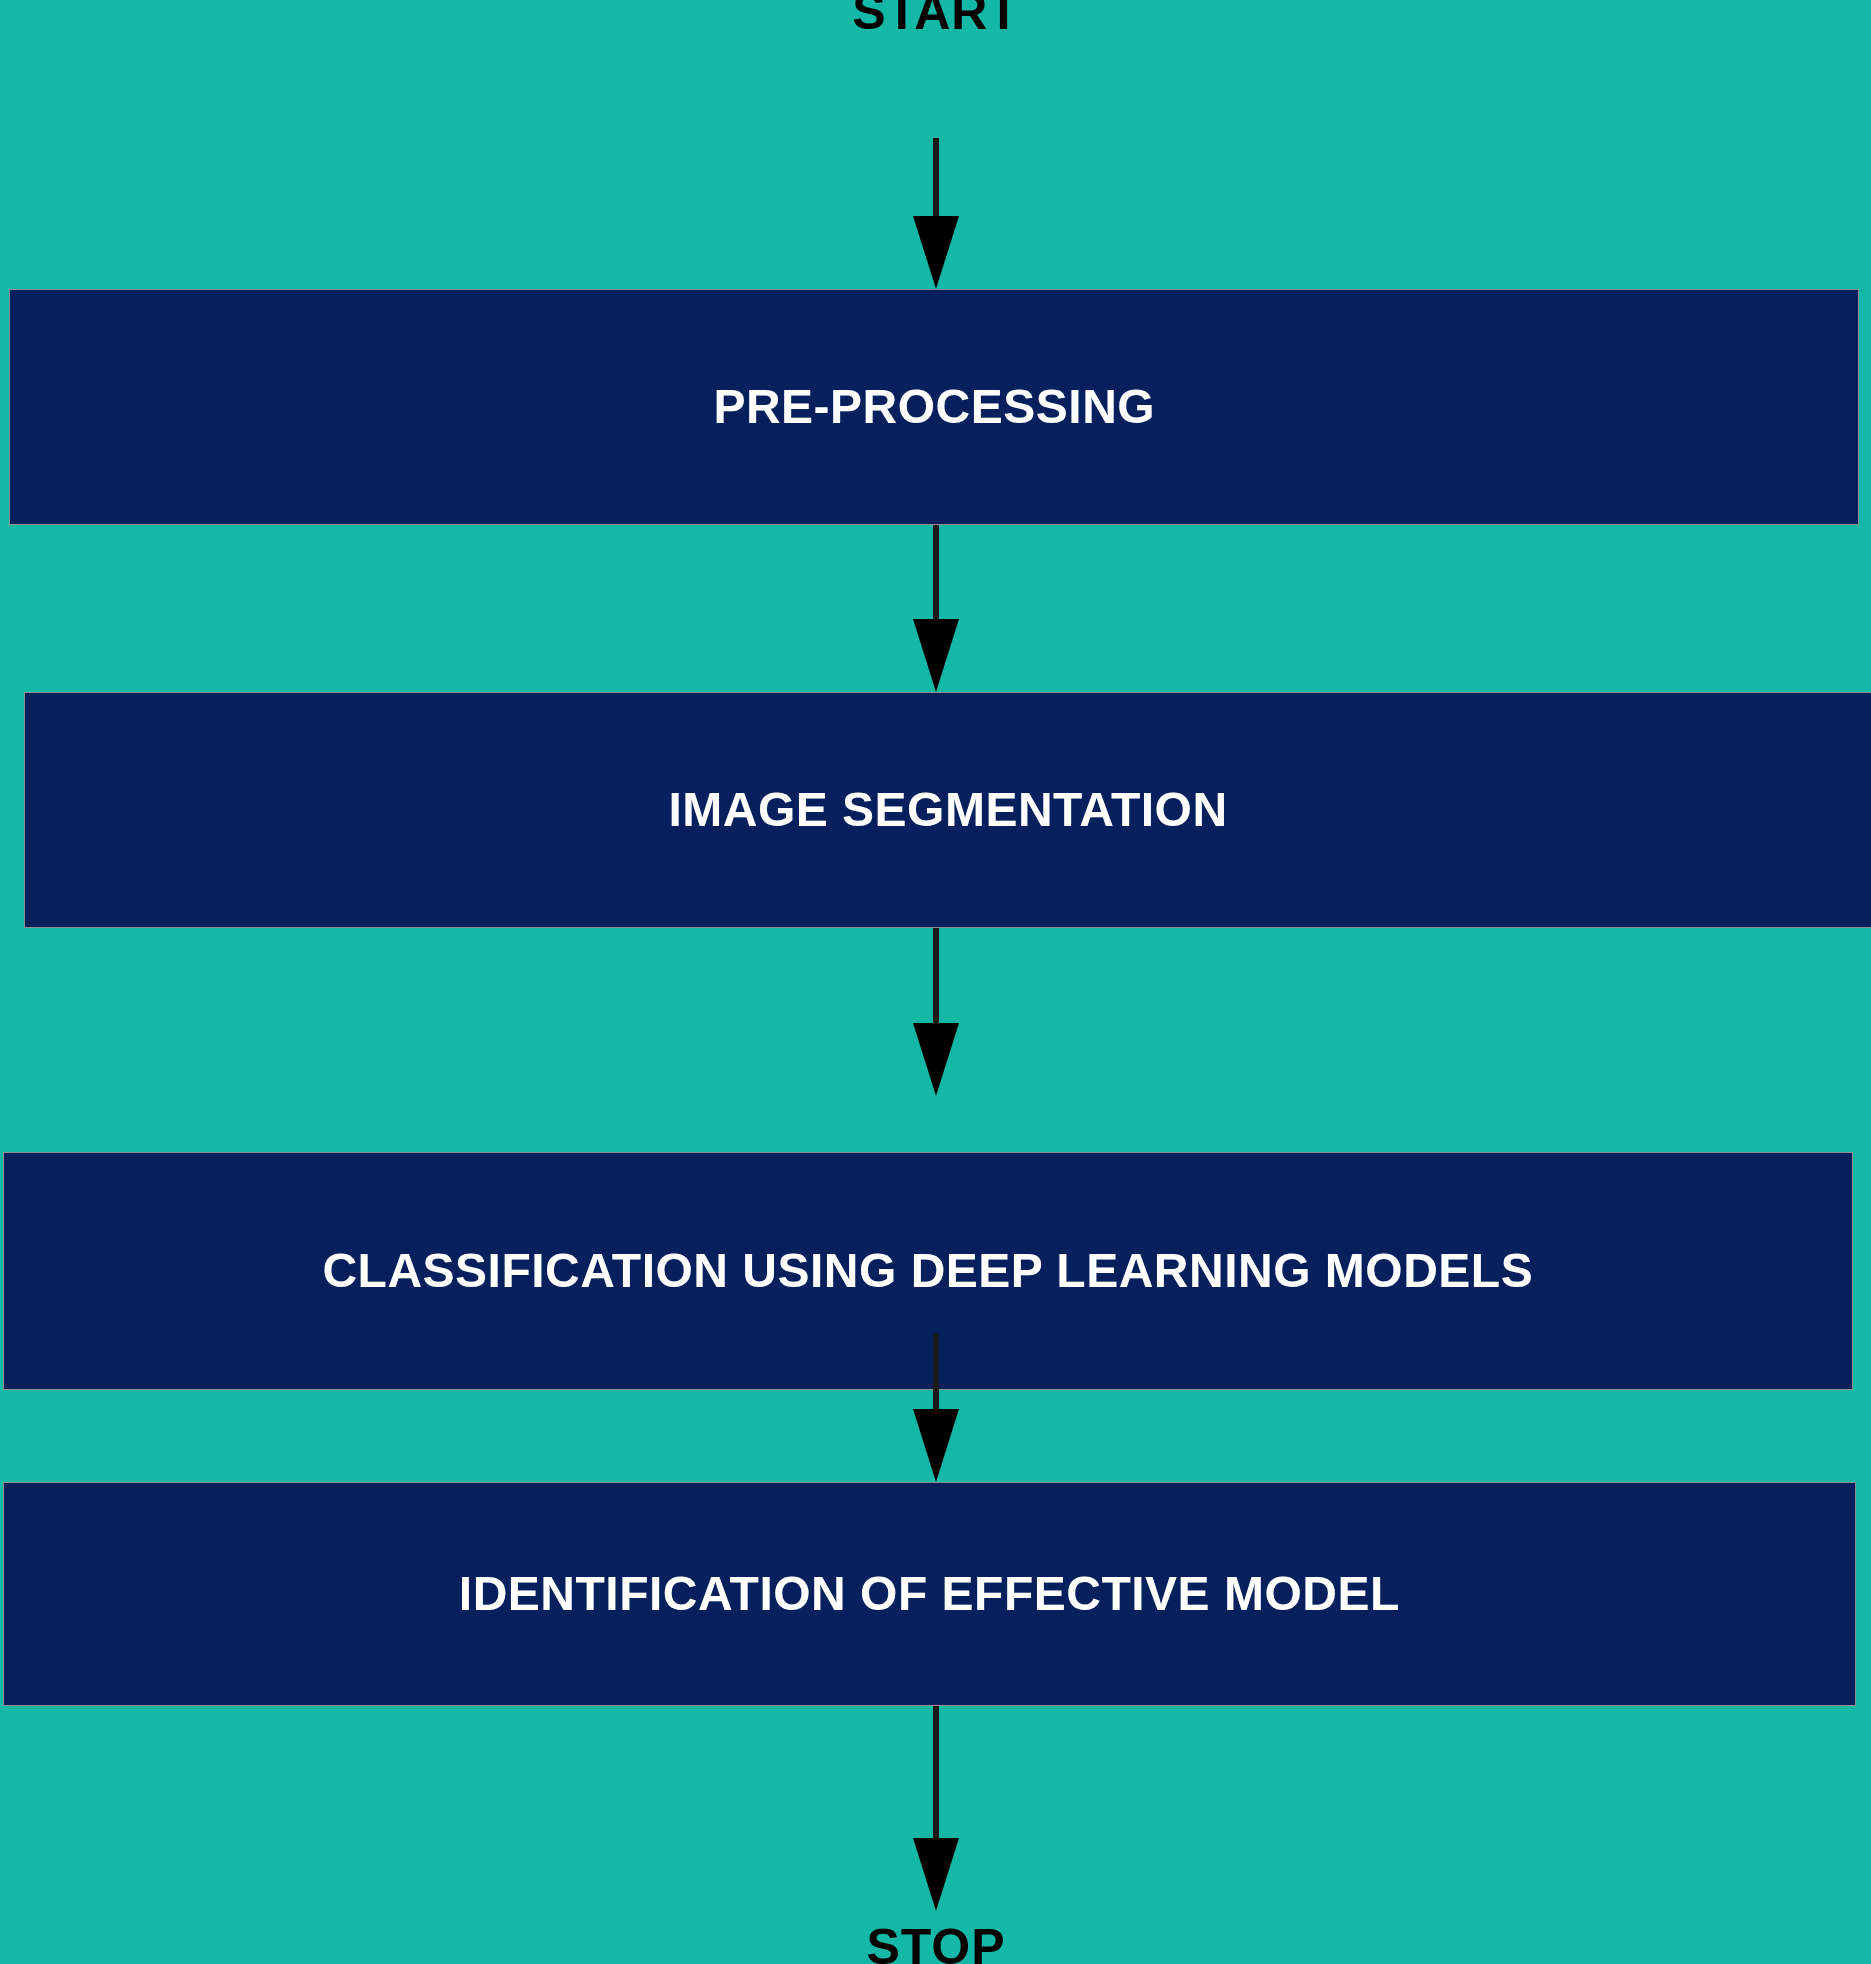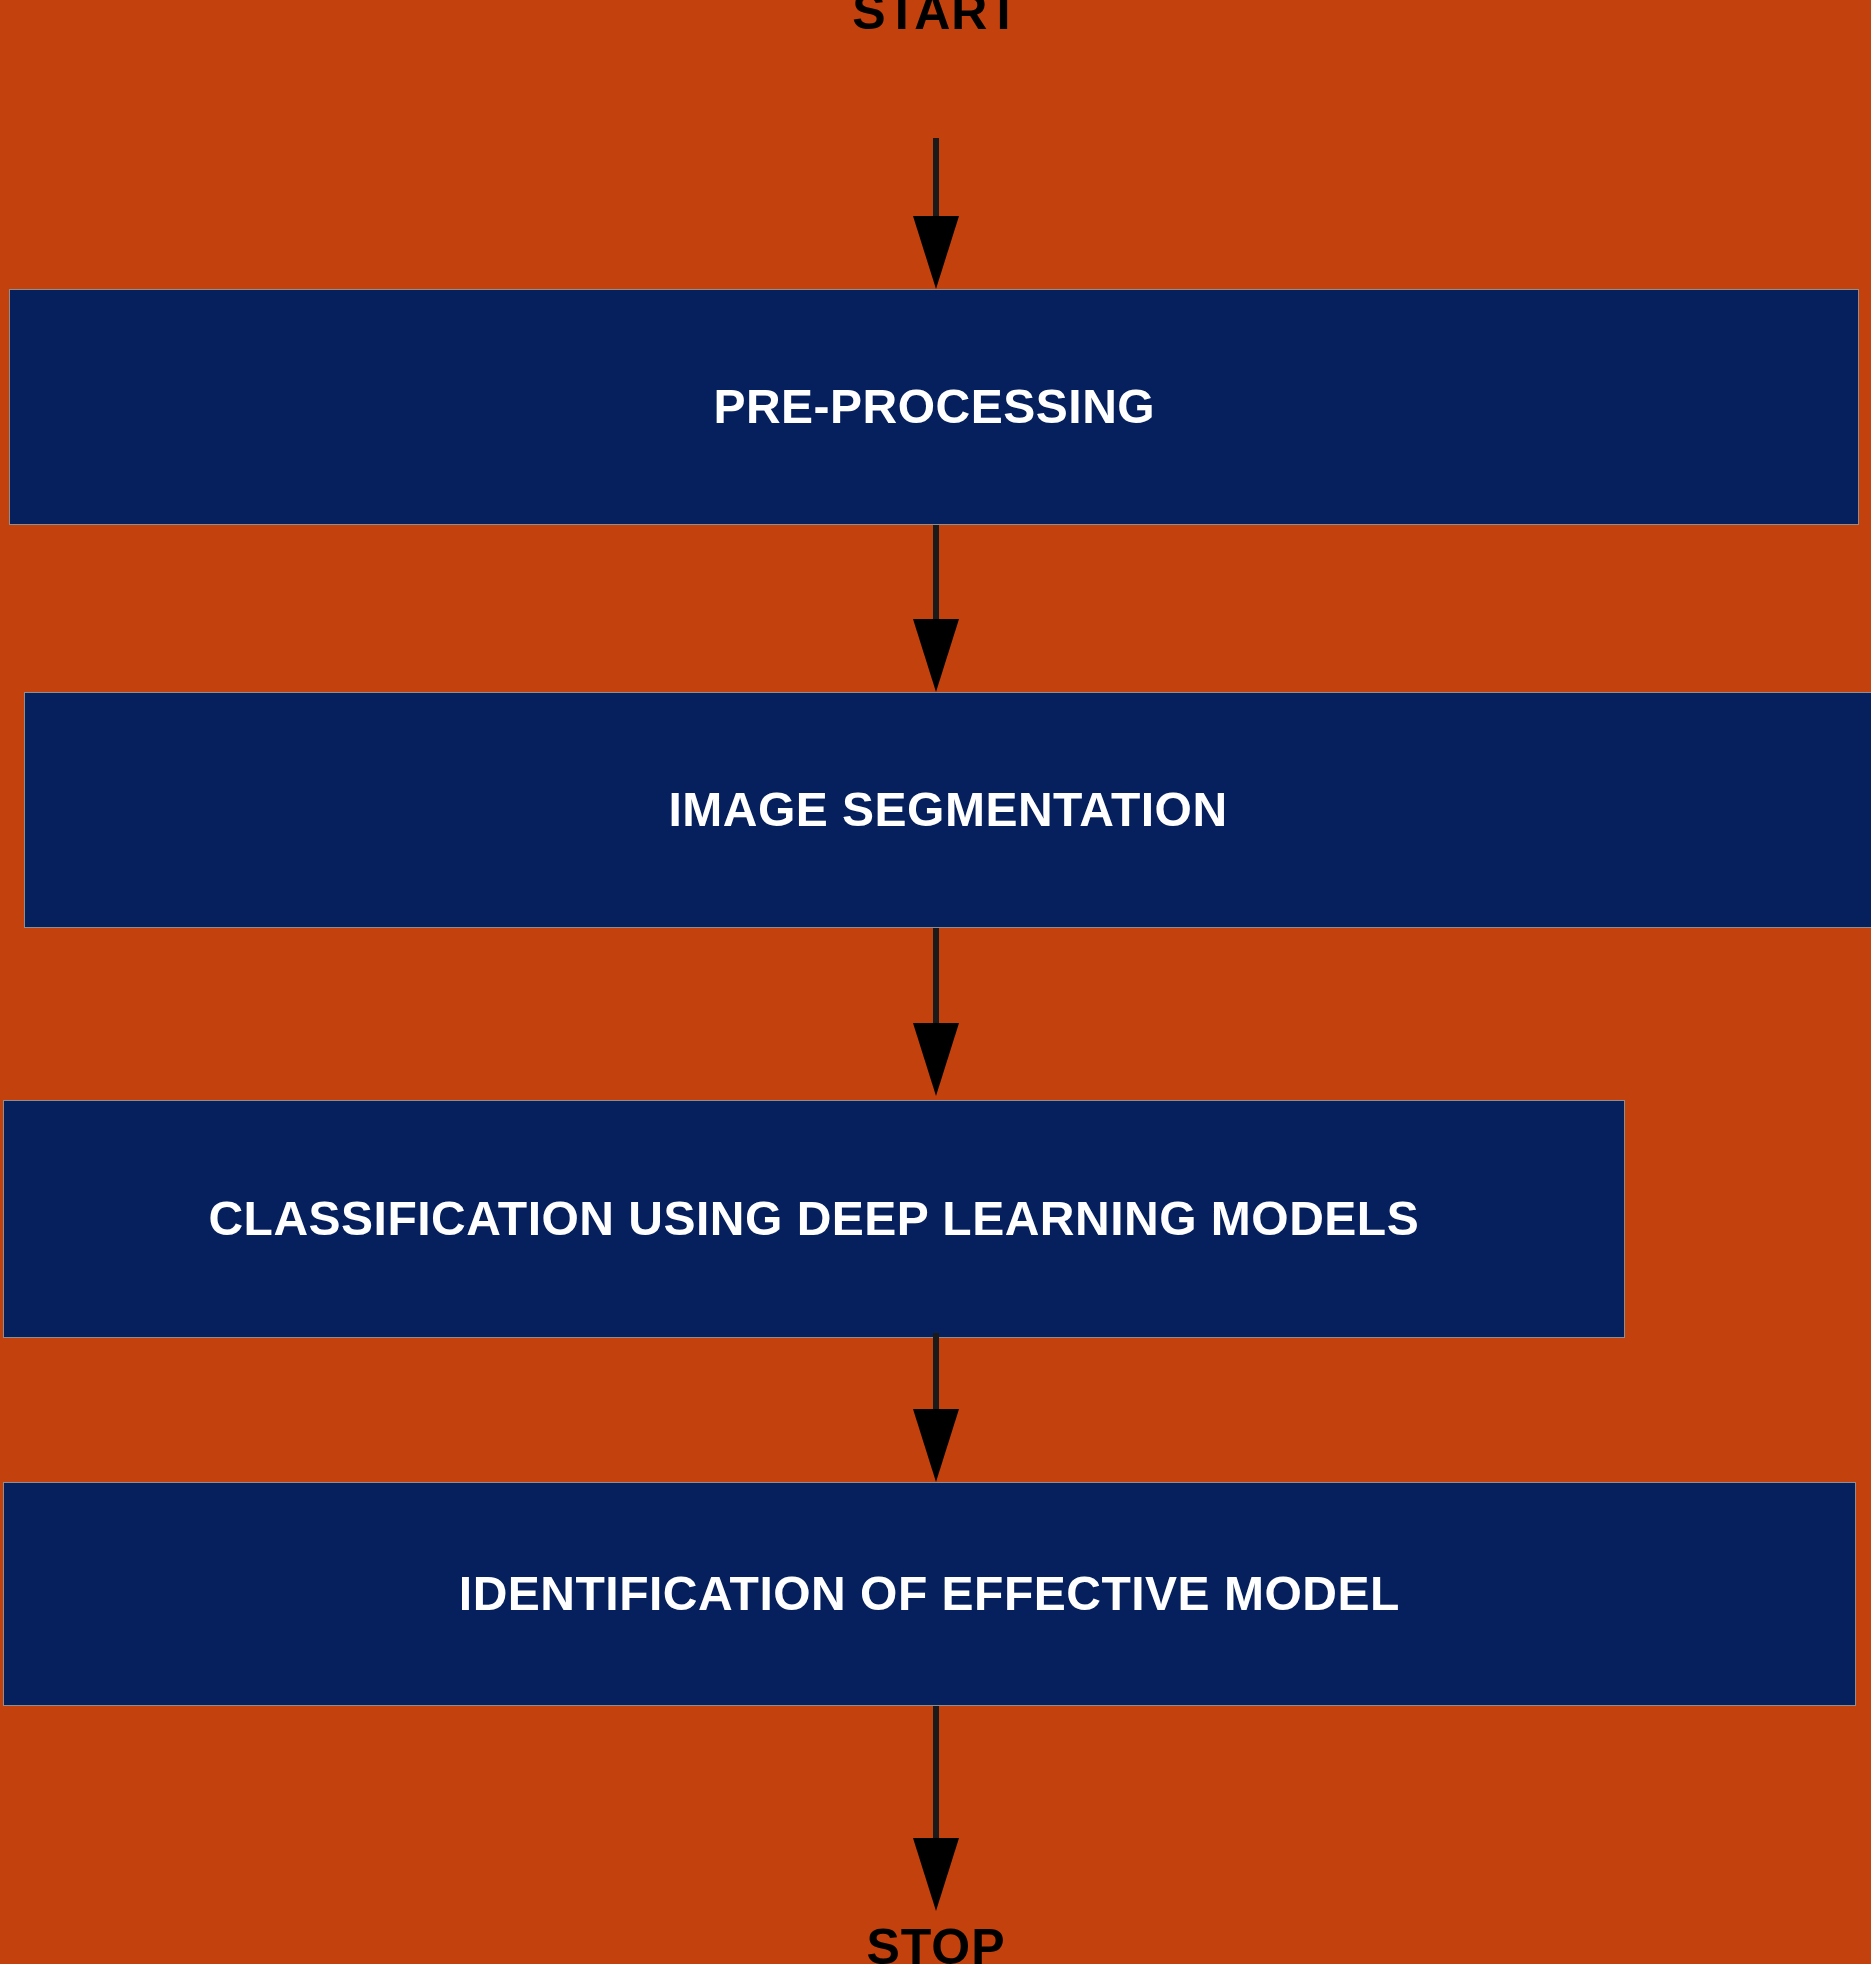--- a/index.html
+++ b/index.html
@@ -8,21 +8,21 @@
     background: #ffffff;
   }
   body {
     font-family: "Liberation Sans", sans-serif;
   }
 
   #flowchart {
     position: relative;
     width: 1872px;
     height: 1964px;
-    background: #c2410c;
+    background: #14b8a6;
     overflow: hidden;
   }
 
   
   .terminator {
     position: absolute;
     left: 0;
     width: 1872px;
     text-align: center;
     color: #000000;
@@ -50,21 +50,21 @@
     font-weight: bold;
     font-size: 48px;
     letter-spacing: 0.5px;
     line-height: 1.1;
     text-align: left;
     white-space: nowrap;
   }
 
   #box-1 { left: 9.3px;  top: 289px;  width: 1850px; height: 236px; }
   #box-2 { left: 24px;   top: 692px;  width: 1848px; height: 236px; }
-  #box-3 { left: 2.8px;   top: 1100px; width: 1622px; height: 238px; }
+  #box-3 { left: 2.8px;   top: 1152px; width: 1850px; height: 238px; }
   #box-4 { left: 2.8px;   top: 1482px; width: 1853px; height: 224px; }
 
   
   .connector {
     position: absolute;
     left: 933px;
     width: 5.6px;
   }
   .connector .shaft {
     position: absolute;

